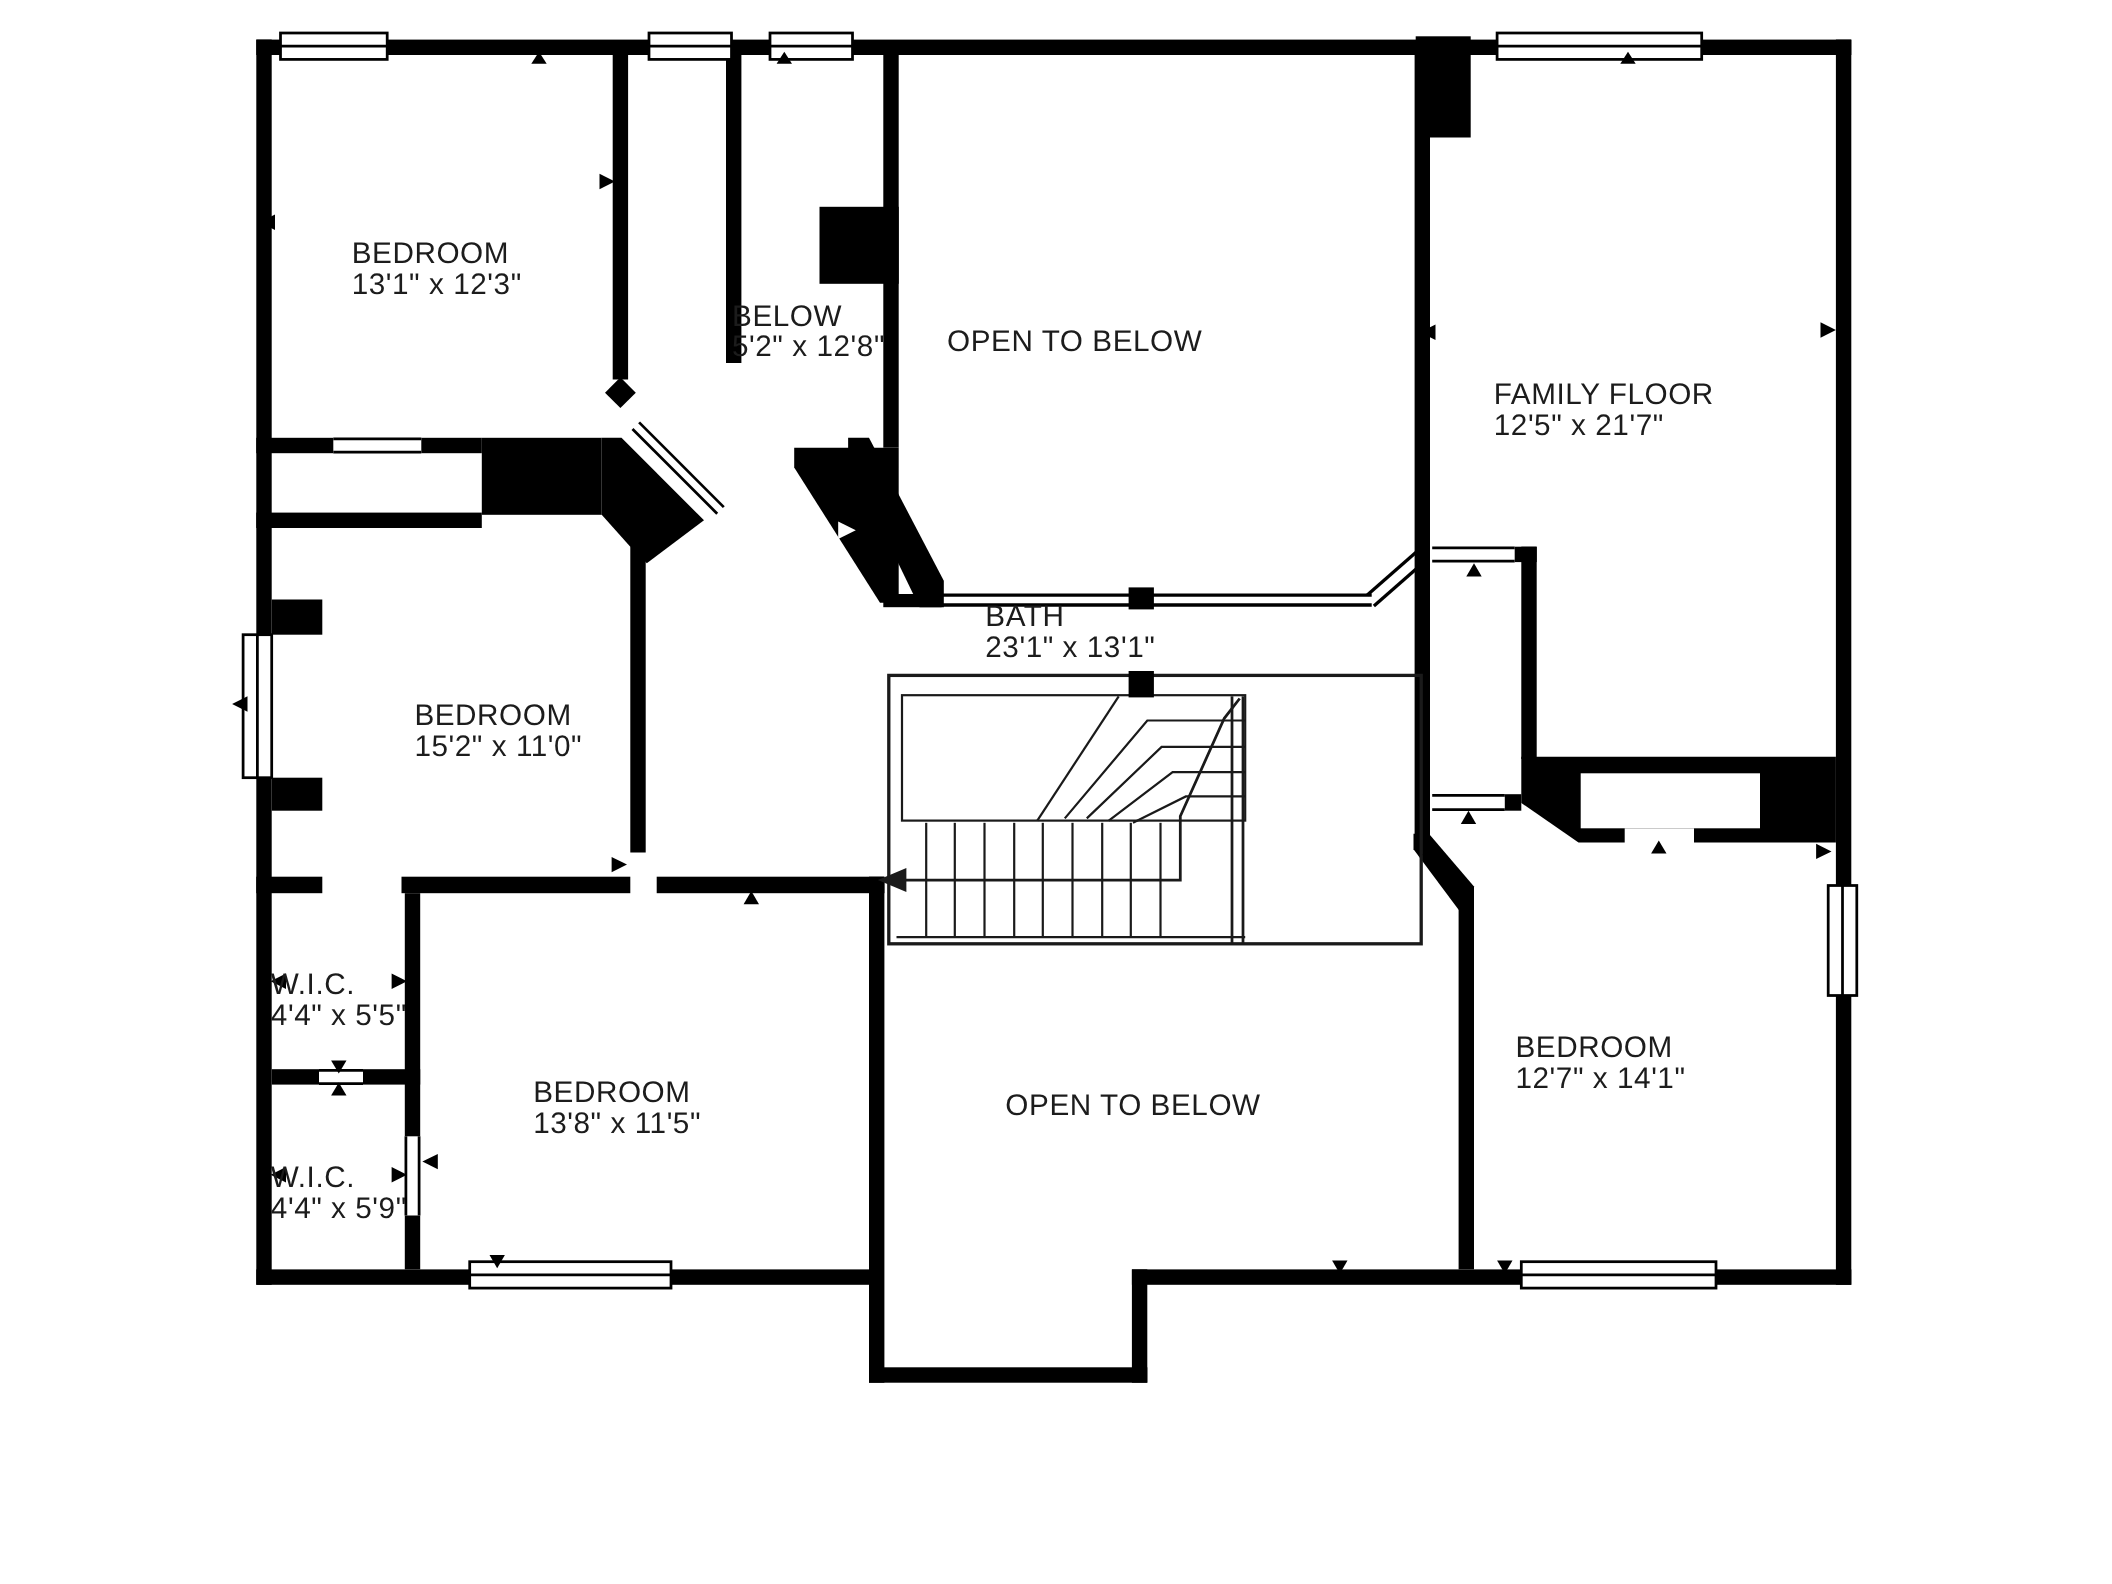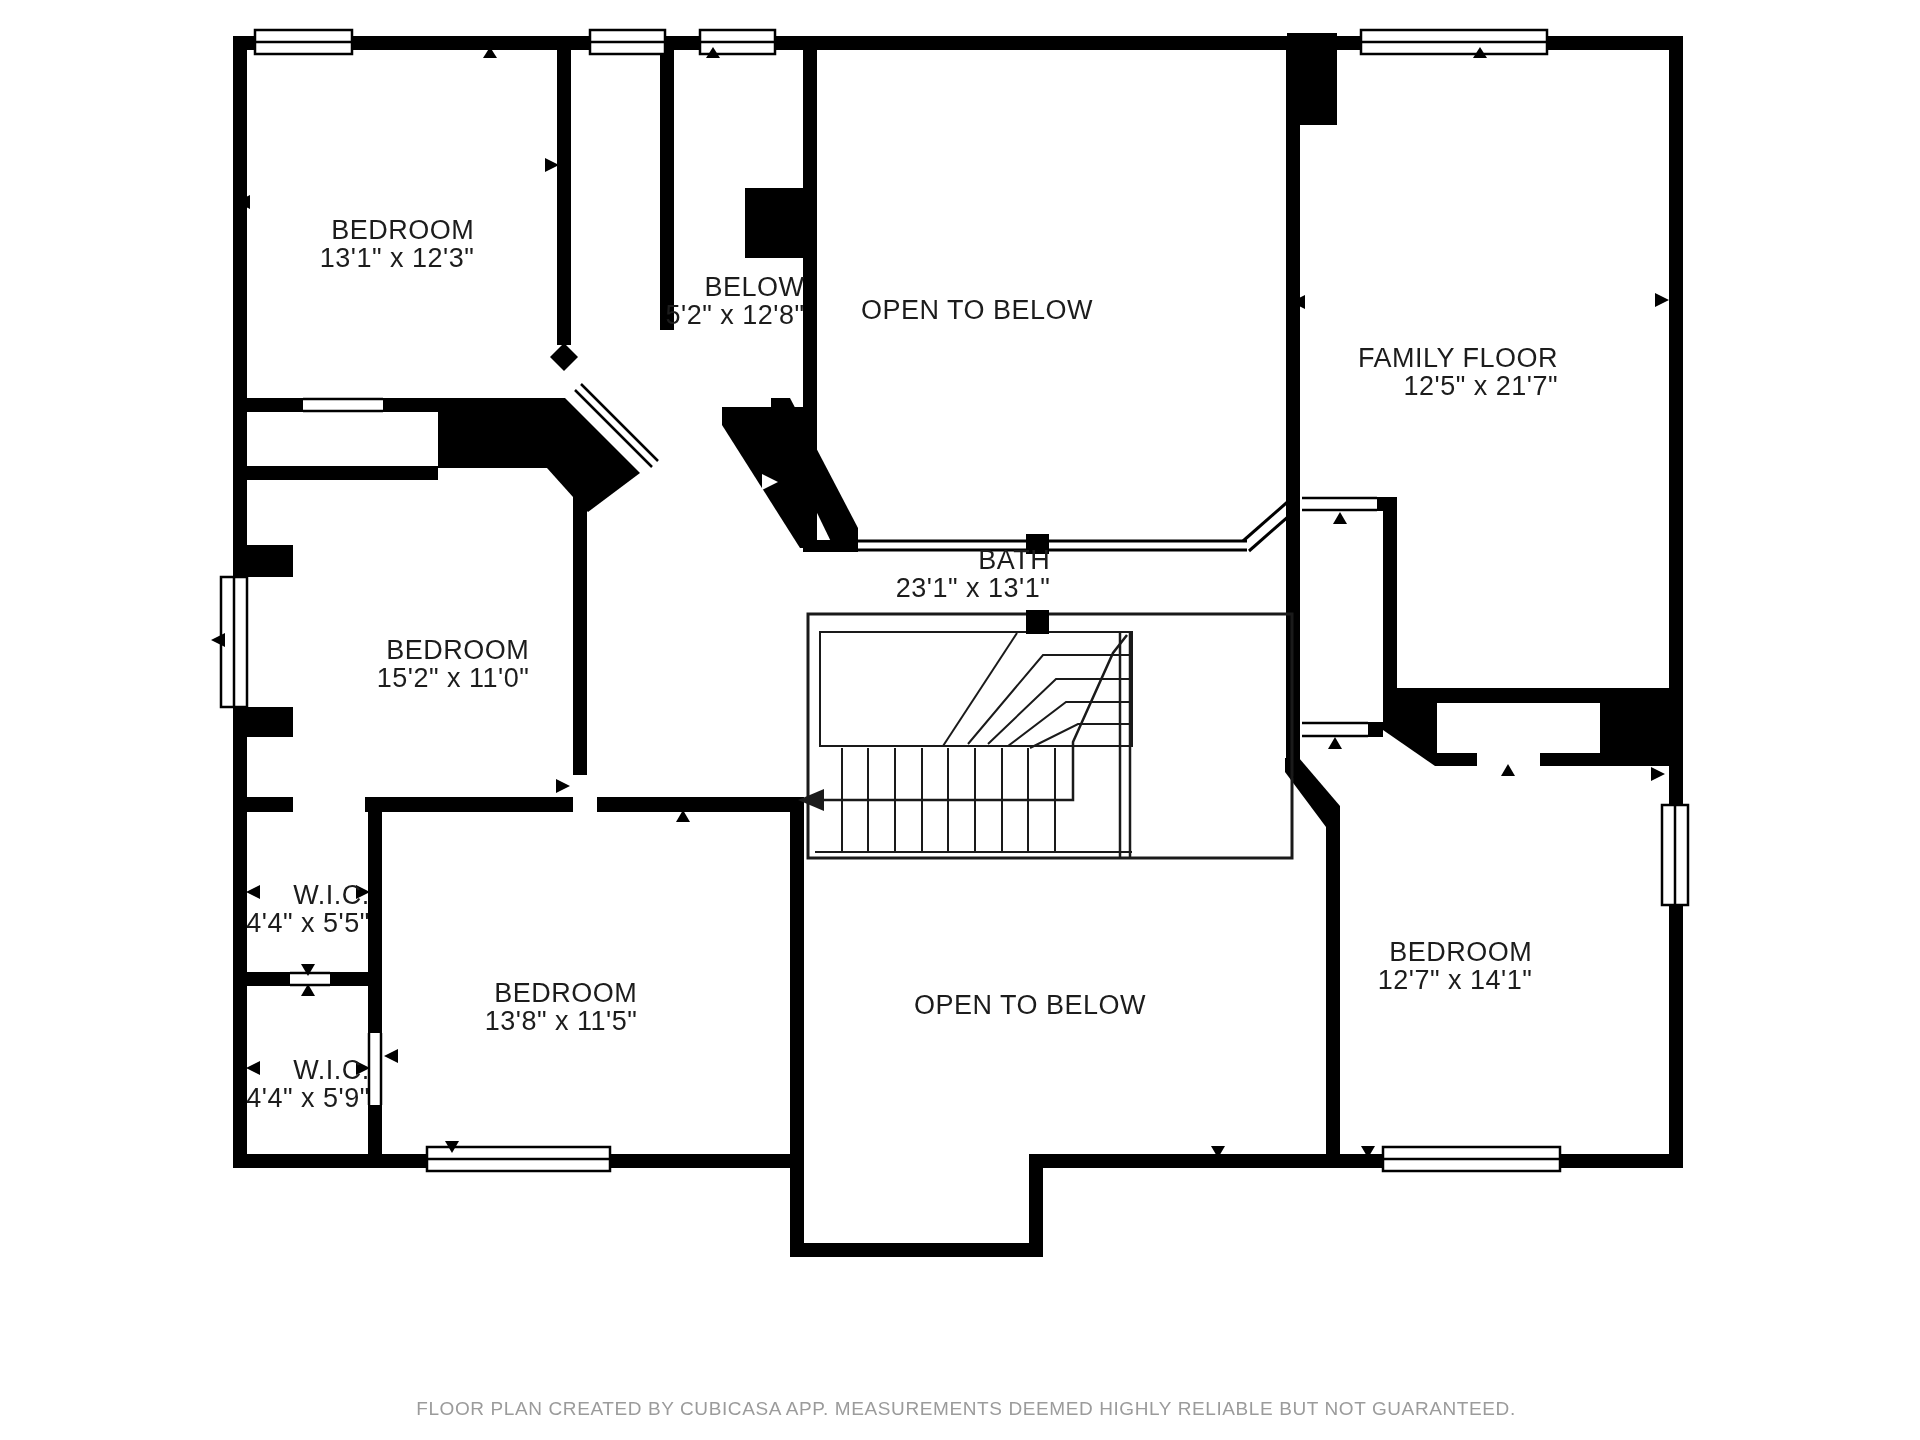--- a/index.html
+++ b/index.html
@@ -1,19 +1,19 @@
 <!DOCTYPE html>
 <html><head>
 <meta charset="utf-8">
 <style>
   html,body{margin:0;padding:0;background:#fff;}
   #canvas{position:relative;width:1920px;height:1440px;background:#fff;overflow:hidden;
           font-family:"Liberation Sans", sans-serif;}
   #plan-svg{position:absolute;left:0;top:0;}
-  .room-label{position:absolute;transform:translateX(-50%);text-align:right;
+  .room-label{position:absolute;transform:translateX(-50%);text-align:left;
               color:#1c1c1c;font-size:27px;line-height:28px;letter-spacing:.5px;white-space:nowrap;}
   .footer{position:absolute;left:966px;top:1398px;transform:translateX(-50%);
           color:#9b9b9b;font-size:19px;letter-spacing:.6px;white-space:nowrap;}
 </style>
 </head>
 <body>
 
 <div id="canvas">
 
 <svg id="plan-svg" width="1920" height="1440" viewBox="0 0 1920 1440">
@@ -242,14 +242,13 @@
     <span>13'8" x 11'5"</span>
   </div>
   <div class="room-label" style="left:1030px;top:991px">
     <span>OPEN TO BELOW</span>
   </div>
   <div class="room-label" style="left:1455px;top:938px">
     <span>BEDROOM</span><br>
     <span>12'7" x 14'1"</span>
   </div>
 
-  <div class="footer">FLOOR PLAN CREATED BY CUBICASA APP. MEASUREMENTS DEEMED HIGHLY RELIABLE BUT NOT GUARANTEED.</div>
 </div>
 
 </body></html>

